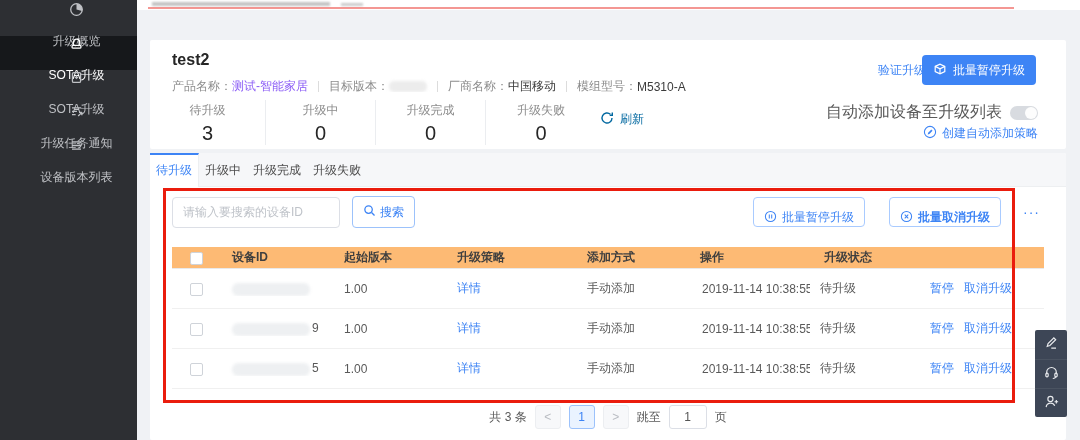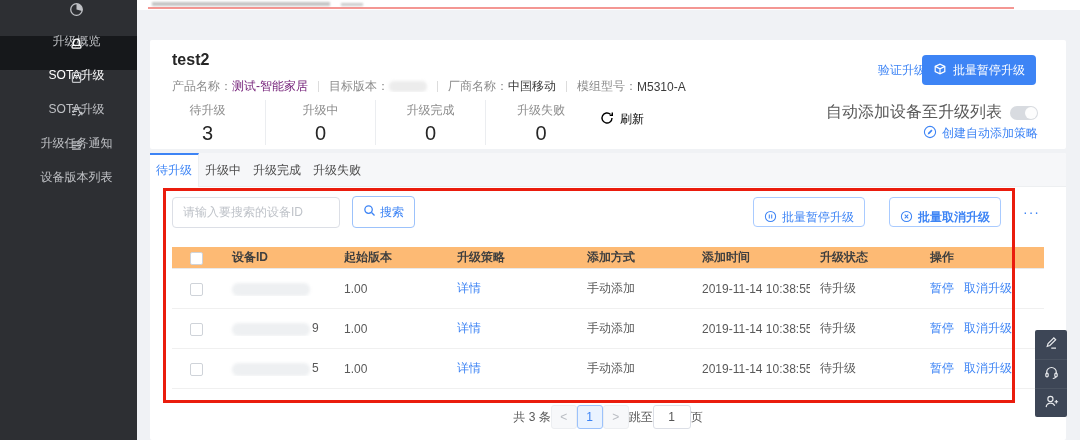--- a/index.html
+++ b/index.html
@@ -23,39 +23,39 @@
   .sliver-text { position:absolute; top:2px; left:15px; width:178px; height:4px; background:#c4c4c4; filter:blur(1.3px); }
   .sliver-text2 { position:absolute; top:3px; left:204px; width:22px; height:3px; background:#cccccc; filter:blur(1.2px); }
   .sliver-line { position:absolute; top:7px; left:11px; width:866px; height:2px; background:rgba(233,48,40,.5); }
 
   .card { position:absolute; background:#ffffff; border-radius:2px; }
 
   
   #header-card { left:13px; top:40px; width:916px; height:60px; }
   .h-title { position:absolute; left:22px; top:11px; font-size:16px; font-weight:bold; color:#262626; }
   .h-meta { position:absolute; left:22px; top:38px; display:flex; align-items:center; font-size:12px; color:#8c8c8c; white-space:nowrap; }
-  .h-meta .lnk { color:#701a75; text-decoration:none; cursor:pointer; }
+  .h-meta .lnk { color:#8b5cf6; text-decoration:none; cursor:pointer; }
   .h-meta .dark { color:#3b3b3b; }
   .meta-sep { width:1px; height:11px; background:#dcdcdc; margin:0 10px; }
   .mask-sm { display:inline-block; width:38px; height:11px; border-radius:5px; background:#ececec; filter:blur(1.5px); vertical-align:middle; }
   .verify-link { position:absolute; right:140px; top:22px; font-size:12px; color:#3d84f5; cursor:pointer; }
   .add-btn { position:absolute; right:30px; top:15px; height:30px; background:#3d84f5; color:#fff;
              border:none; border-radius:4px; font-size:12px; display:flex; align-items:center; gap:6px;
              padding:0 11px; cursor:pointer; font-family:inherit; }
 
   
   #stats-card { left:13px; top:92px; width:916px; height:57px; }
   .stat-cols { position:absolute; left:0; top:8px; display:flex; }
   .stat { width:110px; text-align:center; border-right:1px solid #ebedf0; padding-top:2px; }
   .stat:first-child { width:116px; }
   .stat:last-child { border-right:none; }
   .stat-label { font-size:12px; color:#8c8c8c; }
   .stat-value { font-size:20px; color:#262626; margin-top:3px; }
   .refresh { position:absolute; left:450px; top:19px; display:flex; align-items:center; gap:6px;
-             color:#000000; font-size:12px; cursor:pointer; }
+             color:#0369a1; font-size:12px; cursor:pointer; }
   .auto-add { position:absolute; right:28px; top:10px; display:flex; align-items:center; gap:8px;
               font-size:16px; color:#595959; }
   .toggle { position:relative; width:28px; height:14px; border-radius:7px; background:#d8dbe0; cursor:pointer; }
   .toggle .knob { position:absolute; top:1px; right:1px; width:12px; height:12px; border-radius:50%; background:#fdfdfd; }
   .create-policy { position:absolute; right:28px; top:33px; display:flex; align-items:center; gap:5px;
                    color:#3d84f5; font-size:12px; cursor:pointer; }
 
   
   #table-card { left:13px; top:153px; width:916px; height:287px; }
   .tabs { display:flex; height:34px; background:#f6f7f9; border-bottom:1px solid #edeff1; border-radius:2px 2px 0 0; }
@@ -87,21 +87,21 @@
   .c5 { width:118px; } .c6 { width:112px; } .c7 { width:122px; padding-left:8px; }
   .cb { display:inline-block; width:13px; height:13px; border:1px solid #cfd3d9; border-radius:2px;
         background:#fff; cursor:pointer; vertical-align:middle; }
   .mask-id { display:inline-block; width:78px; height:13px; border-radius:6px; background:#eef0f2;
              filter:blur(1.5px); vertical-align:middle; }
   .sfx { margin-left:2px; color:#595959; }
   .lnk-blue { color:#3d84f5; text-decoration:none; cursor:pointer; }
   .c7 .lnk-blue + .lnk-blue { margin-left:10px; }
 
   .pagination { position:absolute; bottom:11px; left:0; right:0; display:flex; justify-content:center;
-                align-items:center; gap:0; font-size:12px; color:#595959;margin-top:24px; }
+                align-items:center; gap:8px; font-size:12px; color:#595959;margin-top:24px; }
   .pg { width:26px; height:24px; border:1px solid #eceef1; background:#f7f8fa; border-radius:3px;
         display:flex; align-items:center; justify-content:center; color:#b9bcc2; cursor:pointer; }
   .pg.active { border-color:#9cc2fb; background:#eaf3ff; color:#3d84f5; }
   .jump-input { width:38px; height:24px; border:1px solid #dcdfe6; border-radius:3px; text-align:center;
                 font-size:12px; color:#555; font-family:inherit; outline:none; }
 
   
   .red-box { position:absolute; left:163px; top:188px; width:852px; height:215px;
              border:3px solid #ea1c0d; z-index:40; pointer-events:none; }
 
@@ -285,23 +285,22 @@
         </div>
       </div>
 
       <div class="dtable">
         <div class="t-head">
           <div class="c c0"><span class="cb"></span></div>
           <div class="c c1">设备ID</div>
           <div class="c c2">起始版本</div>
           <div class="c c3">升级策略</div>
           <div class="c c4">添加方式</div>
-          <div class="c c5">添加时间</div>
+          <div class="c c7">操作</div>
           <div class="c c6">升级状态</div>
-          <div class="c c7">操作</div>
         </div>
 
         <div class="t-row">
           <div class="c c0"><span class="cb"></span></div>
           <div class="c c1"><span class="mask-id"></span><span class="sfx"></span></div>
           <div class="c c2"><span>1.00</span></div>
           <div class="c c3"><a class="lnk-blue">详情</a></div>
           <div class="c c4"><span>手动添加</span></div>
           <div class="c c5"><span>2019-11-14 10:38:55</span></div>
           <div class="c c6"><span>待升级</span></div>

